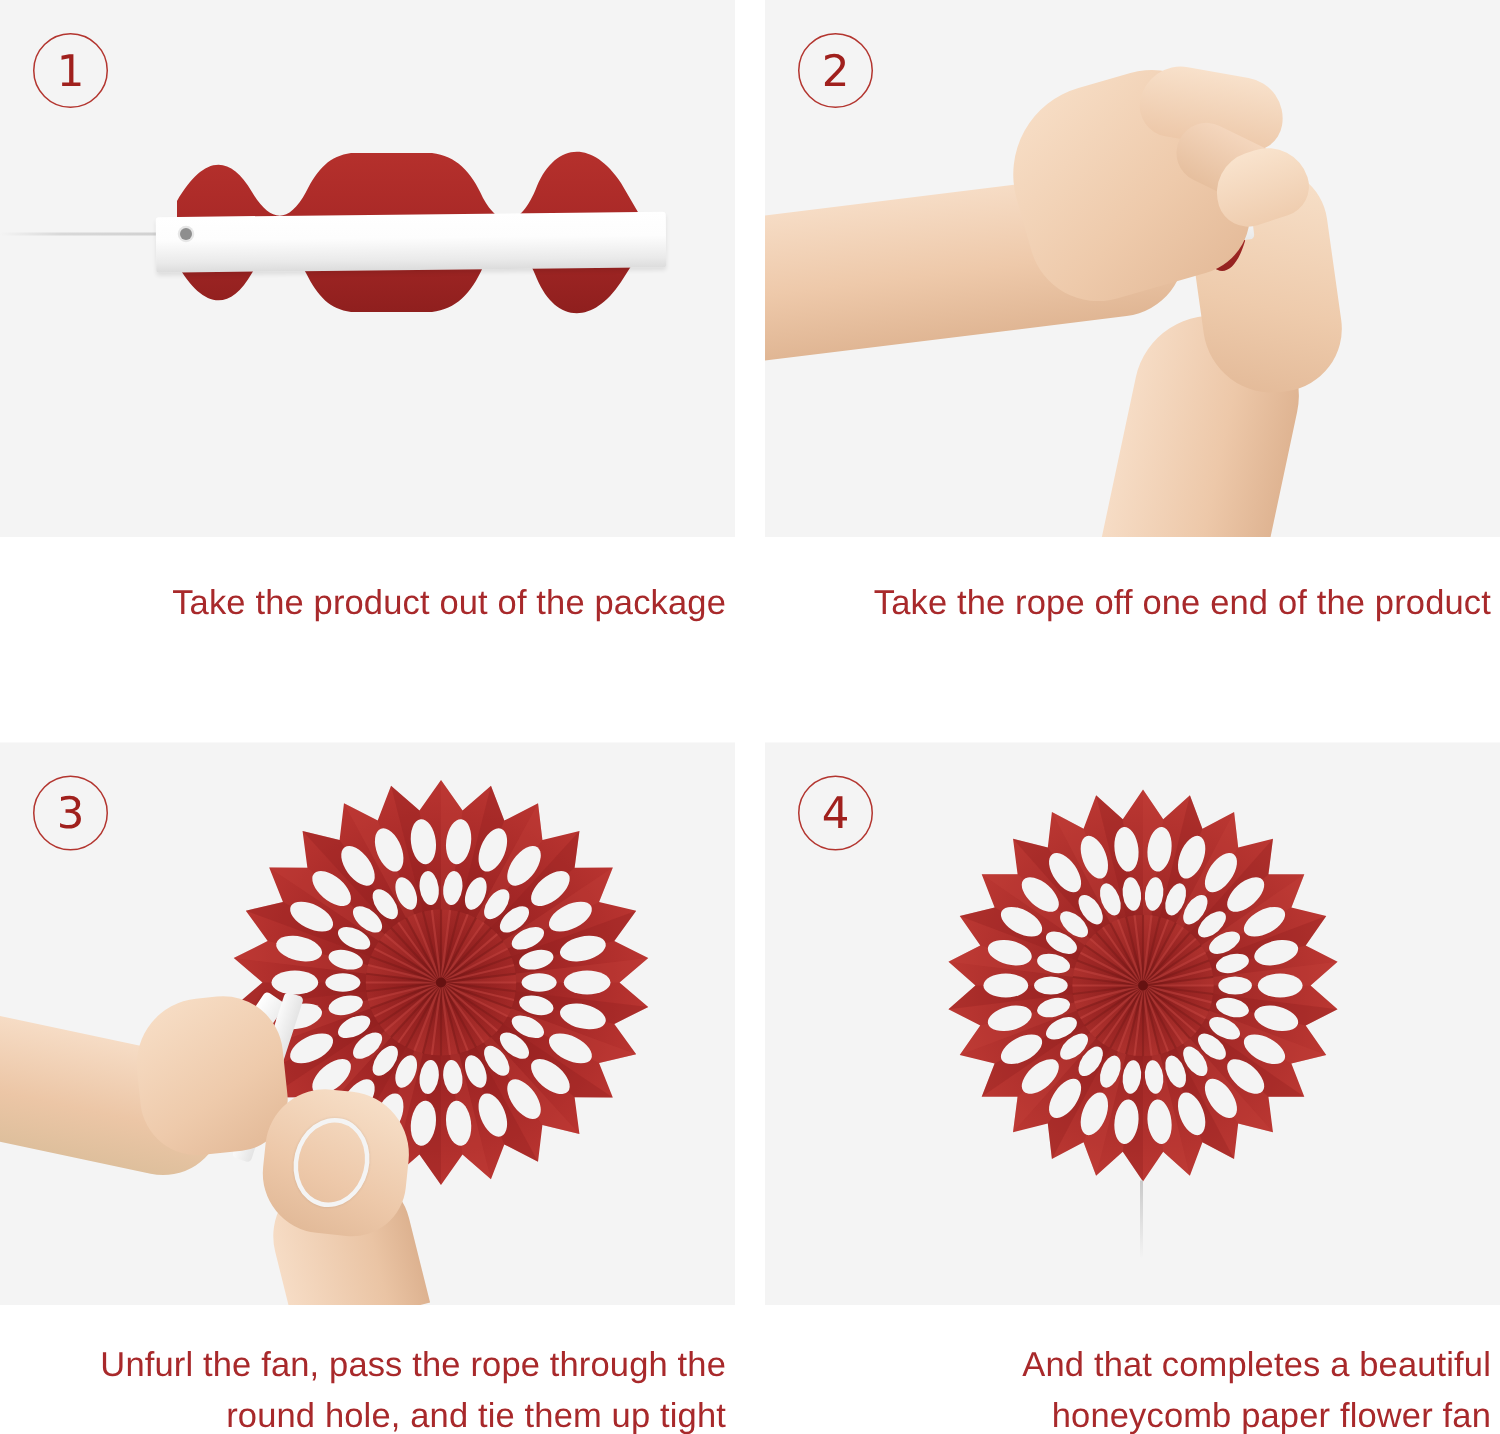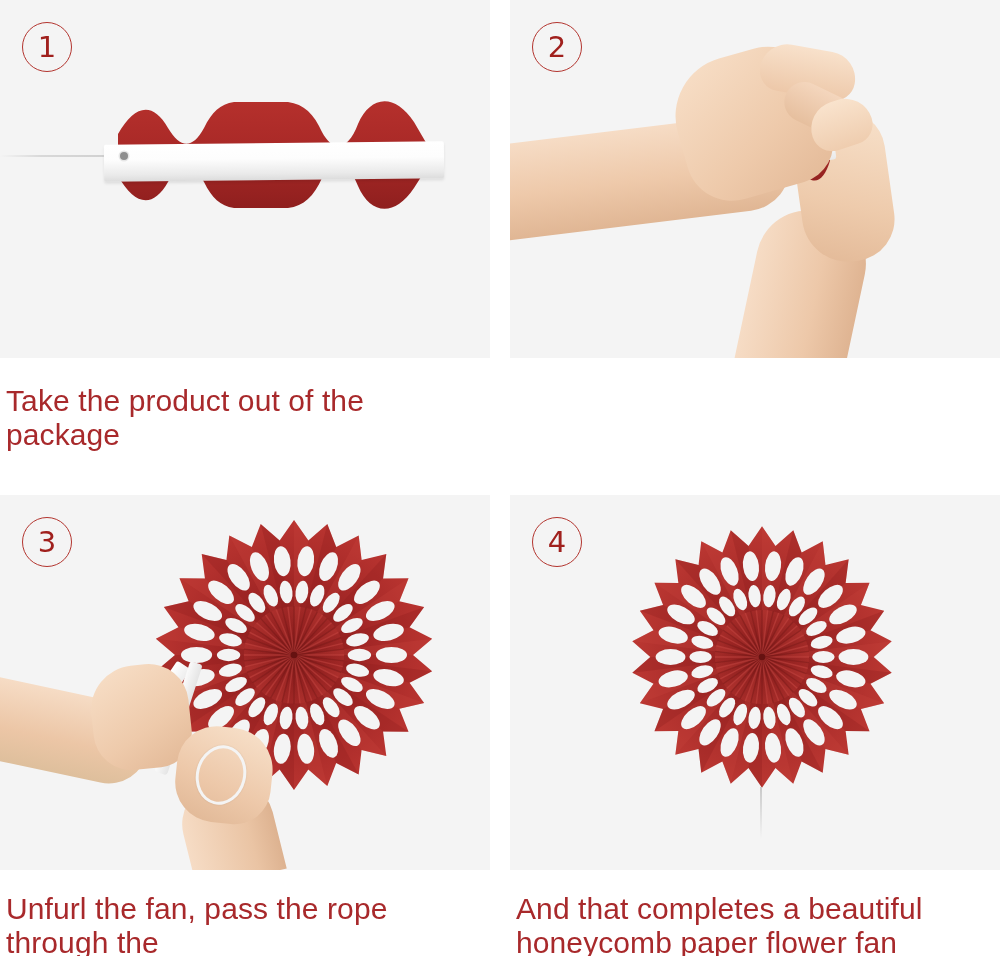--- a/index.html
+++ b/index.html
@@ -37,23 +37,23 @@
     height: 358px;
     background: #f4f4f4;
     overflow: hidden;
   }
   .step-card.row-bottom .photo { height: 375px; }
 
   .caption {
     width: 490px;
     box-sizing: border-box;
     padding: 26px 6px 0 6px;
-    text-align: left;
+    text-align: right;
     color: #a8292b;
-    font-size: 30px;
+    font-size: 23px;
     line-height: 34px;
     letter-spacing: 0.1px;
     white-space: pre-line;
   }
   .step-card.row-bottom .caption { padding-top: 22px; }
 
   
   .badge {
     position: absolute;
     left: 22px;
@@ -335,20 +335,21 @@
         <div class="p2-strip"></div>
         <div class="p2-rope"></div>
 
         <div class="p2-arm-l"></div>
         <div class="p2-hand-l"></div>
         <div class="p2-fing-l1"></div>
         <div class="p2-thumb-l"></div>
         <div class="p2-fing-r"></div>
       </div>
     </div>
+    <div class="caption">Take the rope off one end of the product</div>
   </div>
 
   <div class="step-card col-left row-bottom">
     <div class="photo">
       <div class="badge">3</div>
       <div class="art">
 
         <svg class="p3-fan" viewBox="-150 -150 300 300">
           <defs>
             <radialGradient id="g3c" cx="0.5" cy="0.5" r="0.5">

